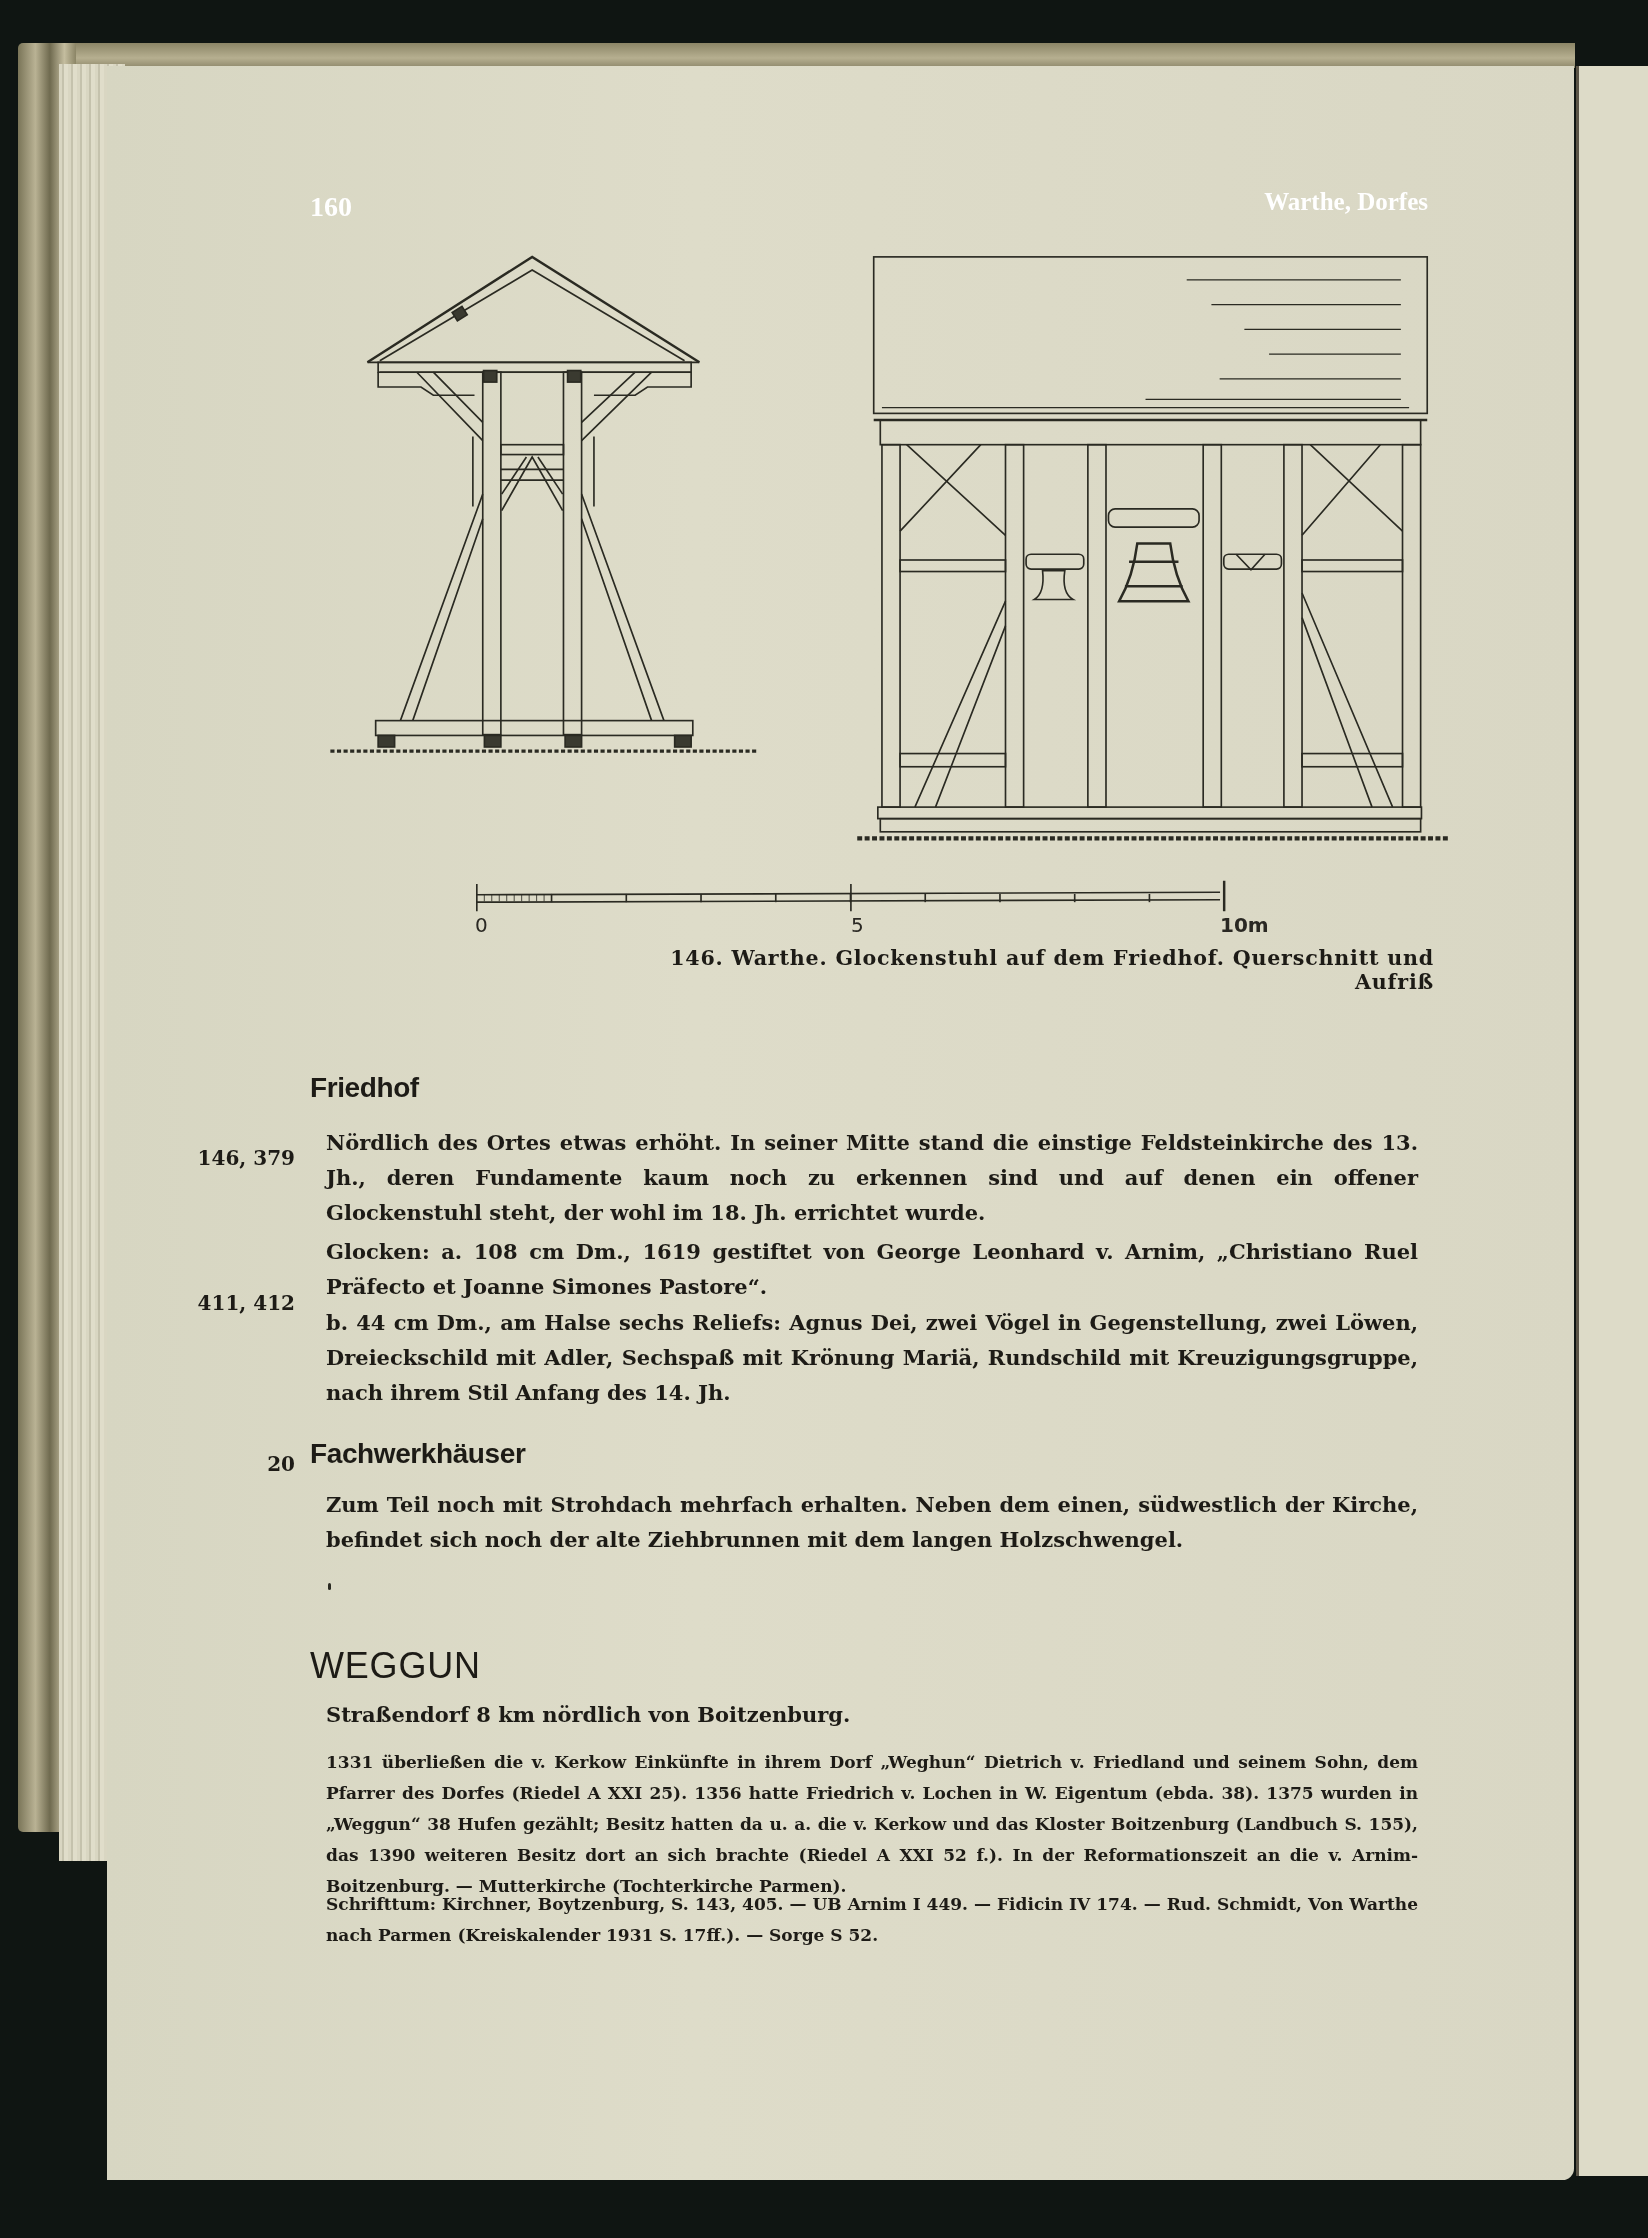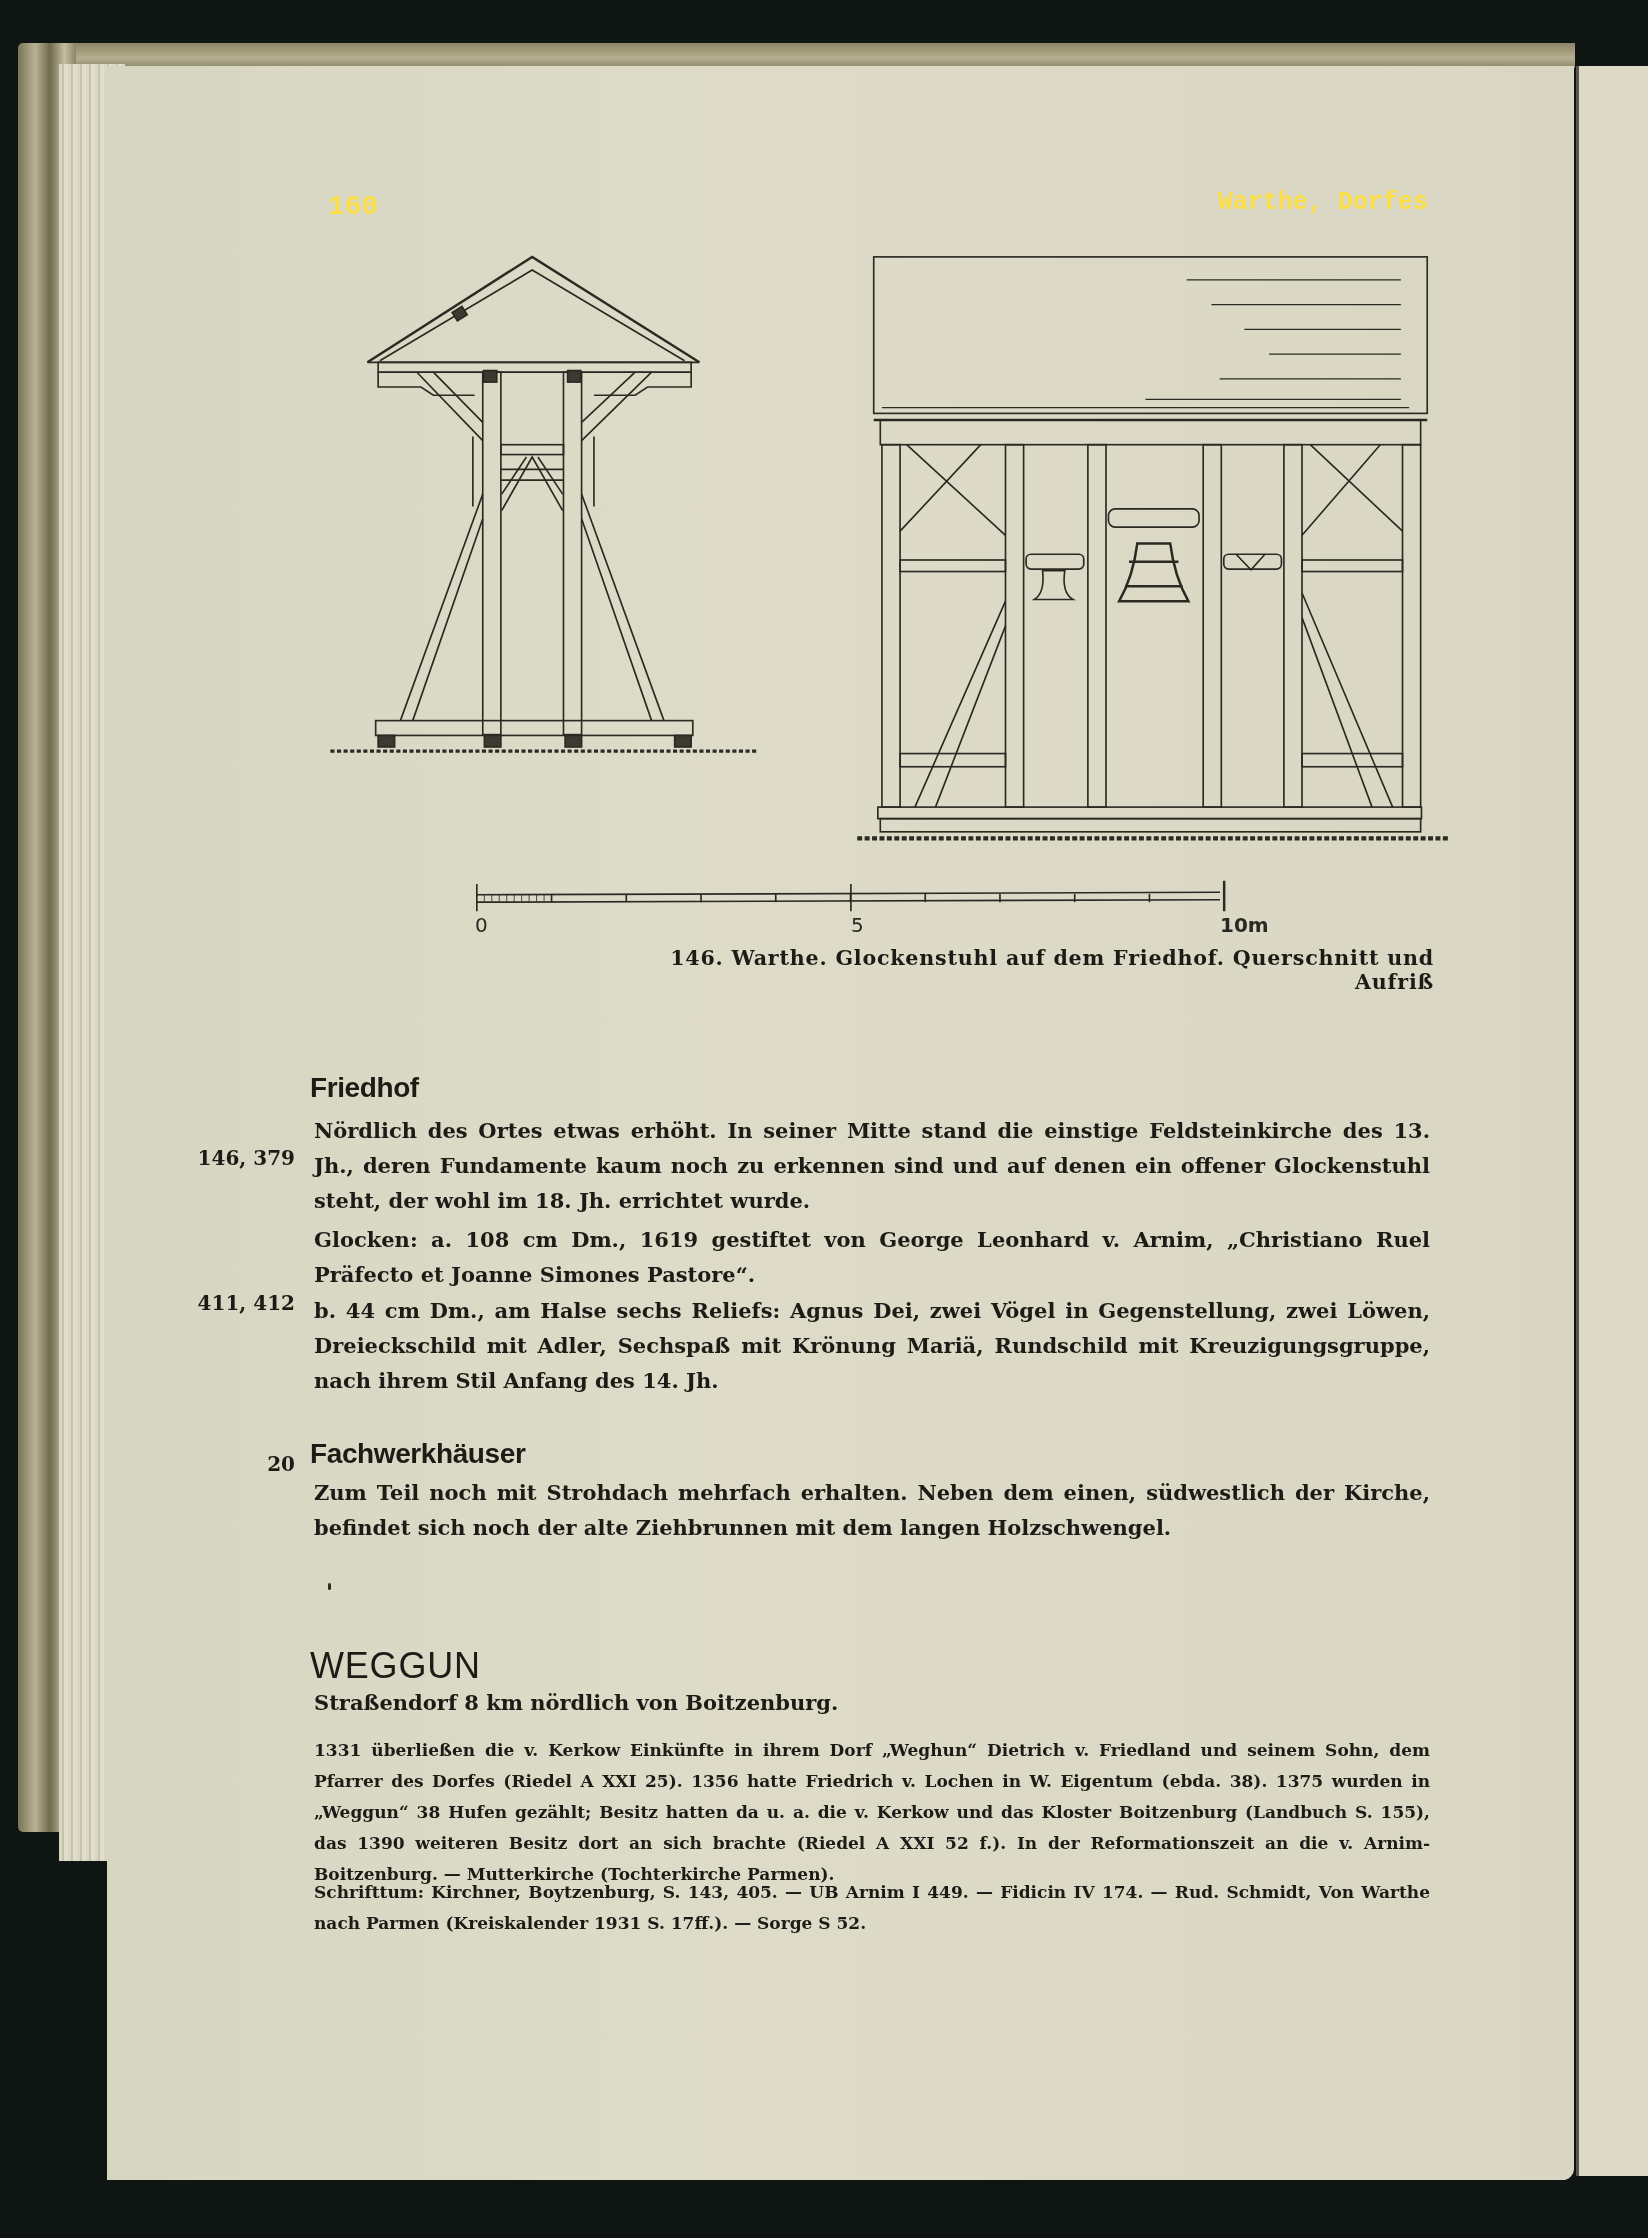--- a/index.html
+++ b/index.html
@@ -26,38 +26,38 @@
     background:linear-gradient(90deg,#d7d6c2 0%,#dedcc9 40%,#d9d7c4 100%);
     border-bottom-right-radius:11.5px;
   }
   .next-page {
     position:absolute; left:1576px; top:66px; width:73px; height:2110px;
     background:#dddbc8;
     border-left:3.3px solid #5a5446;
   }
   .text, .heading, .marg, .caption { position:absolute; color:#1d1b16; }
   .running {
-    position:absolute; font-family:Liberation Mono, monospace; font-weight:bold; color:#fde047;margin-left:18px;
+    position:absolute; font-family:Liberation Serif, serif; font-weight:bold; color:#ffffff;
   }
   .page-num { left:310px; top:191px; font-size:28px; }
   .running-title { right:221px; top:188px; font-size:25px; }
   .heading {
     font-family:"Liberation Sans Narrow","Liberation Sans", sans-serif;
     font-weight:bold; font-size:28px; letter-spacing:-0.4px;
   }
   .h-friedhof { left:310px; top:1072px; }
   .h-fachwerk { left:310px; top:1438px; }
   .h-weggun { left:310px; top:1644px; font-size:36px; font-weight:normal; letter-spacing:0.8px; transform:scaleY(1.05);}
   .para {
     position:absolute; left:310px; width:1124px;
     font-family:"DejaVu Serif", serif; font-size:21px; line-height:35px;
     text-align:justify; color:#1d1b16;
     font-weight:600;
   }
-  .para p { margin:4px; text-align-last:left; }
+  .para p { margin:16px; text-align-last:left; }
   .small {
     font-size:17px; line-height:31px;
   }
   .marg {
     font-family:"DejaVu Serif", serif; font-size:20px; font-weight:600;
     text-align:right; width:115px; left:180px;
   }
   .caption {
     left:593px; top:946px; width:841px; text-align:right;
     font-family:"DejaVu Serif", serif; font-weight:600; font-size:20.6px; letter-spacing:0.8px;

